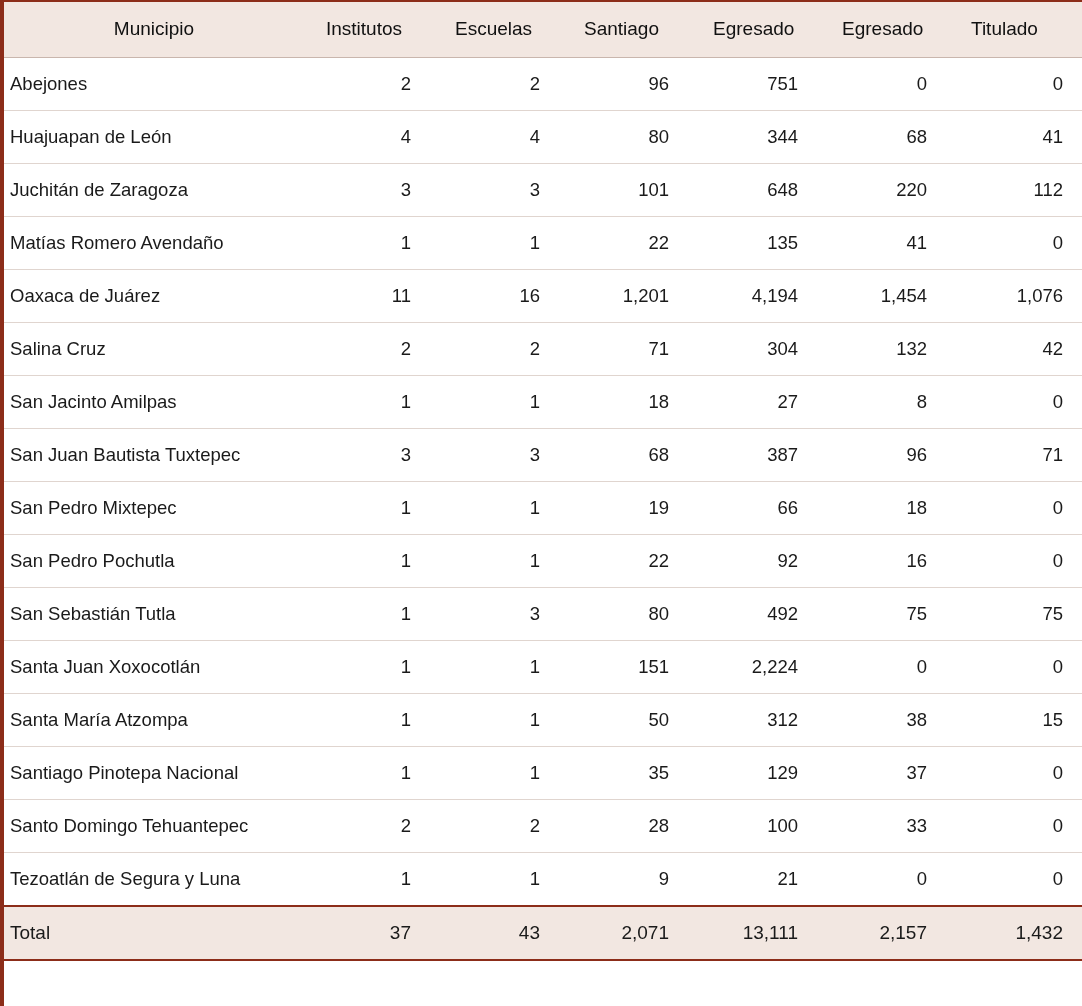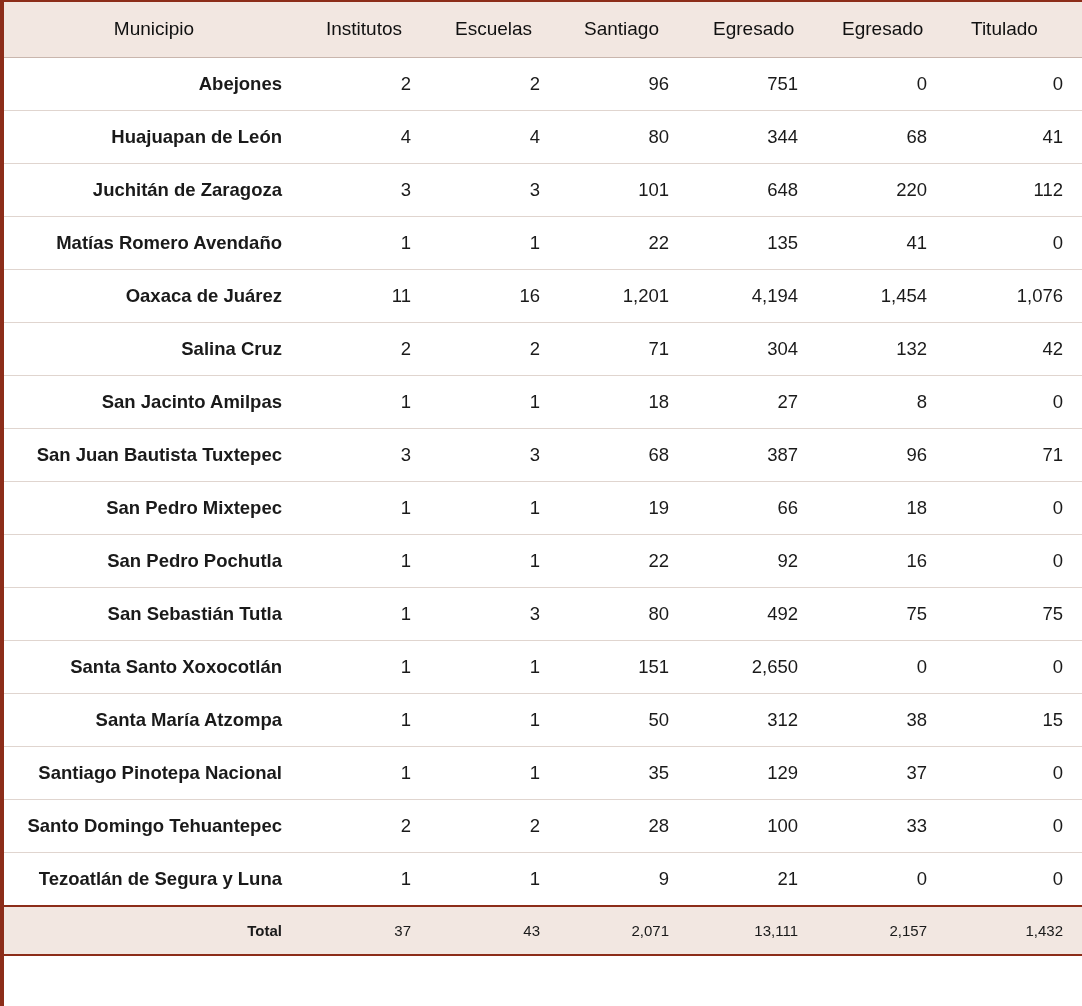--- a/index.html
+++ b/index.html
@@ -45,31 +45,30 @@
   }
   table.data-table tbody td {
     font-size: 18.5px;
     color: #1a1a1a;
     padding: 15px 22px 15px 22px;
     text-align: right;
     border-bottom: 1px solid #e0d5cf;
     white-space: nowrap;
   }
   table.data-table tbody td.col-name {
-    text-align: right;
+    text-align: left;
     padding-left: 6px;
-    font-weight: bold;
   }
   table.data-table tbody tr.total-row {
     background: #f2e7e1;
   }
   table.data-table tbody tr.total-row td {
     border-top: 2px solid #8c2d19;
     border-bottom: 2px solid #8c2d19;
-    font-size: 15px;
+    font-size: 19px;
   }
   col.c-name { width: 300px; }
   col.c-num  { width: 129px; }
   col.c-num-last { width: 136px; }
 </style>
 </head>
 <body>
 
 <div class="table-wrap">
   <table class="data-table">
@@ -187,25 +186,25 @@
       <tr>
         <td class="col-name">San Sebastián Tutla</td>
         <td>1</td>
         <td>3</td>
         <td>80</td>
         <td>492</td>
         <td>75</td>
         <td>75</td>
       </tr>
       <tr>
-        <td class="col-name">Santa Santo Xoxocotlán</td>
+        <td class="col-name">Santa Juan Xoxocotlán</td>
         <td>1</td>
         <td>1</td>
         <td>151</td>
-        <td>2,650</td>
+        <td>2,224</td>
         <td>0</td>
         <td>0</td>
       </tr>
       <tr>
         <td class="col-name">Santa María Atzompa</td>
         <td>1</td>
         <td>1</td>
         <td>50</td>
         <td>312</td>
         <td>38</td>

